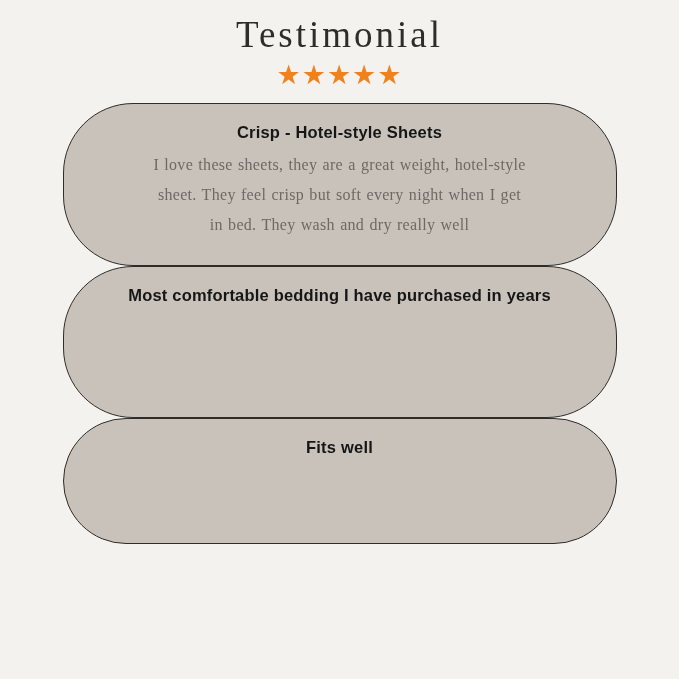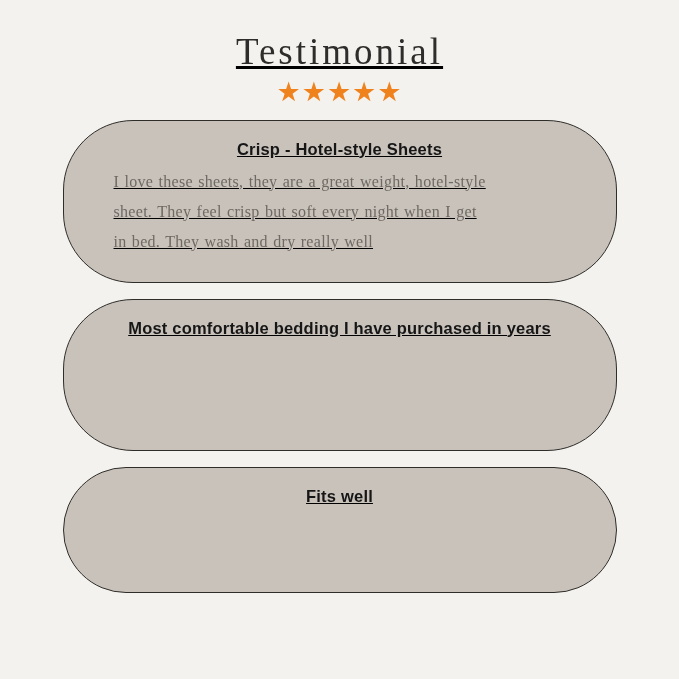--- a/index.html
+++ b/index.html
@@ -9,22 +9,21 @@
   body {
     width: 679px;
     height: 679px;
     background: #f4f2ee;
     overflow: hidden;
   }
   .page {
     box-sizing: border-box;
     width: 679px;
     height: 679px;
-    padding-top: 18px;
-    text-decoration: underline;
+    padding-top: 1px;
   }
   .title {
     font-family: "Liberation Serif", serif;
     font-weight: 400;
     font-size: 37px;
     line-height: 1.15;
     letter-spacing: 3px;
     color: #2e2d2b;
     text-align: center;
     margin: 13px 0 0 0;
@@ -40,21 +39,20 @@
     line-height: 29px;
     color: #f0821e;
     letter-spacing: 1px;
     display: inline-block;
   }
   .cards {
     width: 554px;
     margin: 14px auto 0 auto;
     display: flex;
     flex-direction: column;
-    gap: 16px;
   }
   .card {
     box-sizing: border-box;
     width: 554px;
     background: #c8c2bb;
     border: 1px solid #2f2d29;
     border-radius: 70px;
     padding: 17px 50px 0 50px;
   }
   .card:nth-child(1) { height: 163px; }
@@ -73,21 +71,21 @@
   .card-body {
     font-family: "Liberation Serif", serif;
     font-weight: 400;
     font-size: 16px;
     line-height: 30px;
     letter-spacing: 0.3px;
     word-spacing: 1px;
     color: #6f6963;
     margin: 0;
     white-space: pre-line;
-    text-align: left;
+    text-align: center;
   }
 </style>
 </head>
 <body>
 
 <div class="page">
 
   <h1 class="title">Testimonial</h1>
 
   <div class="stars">

